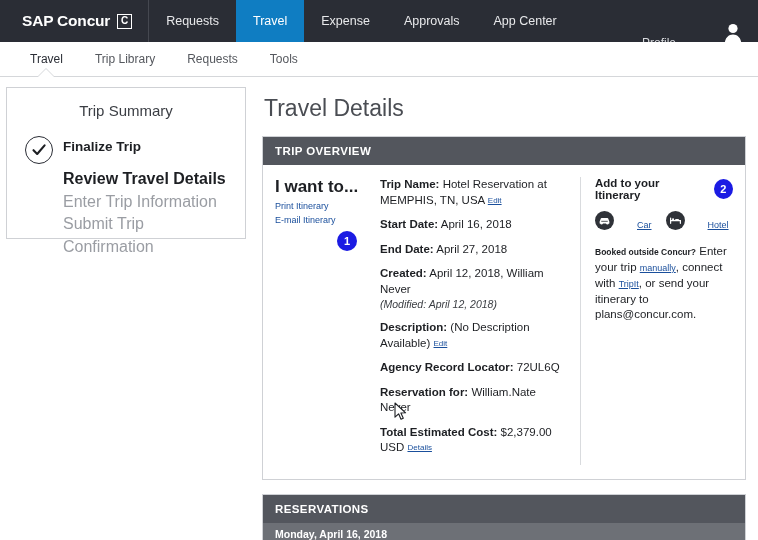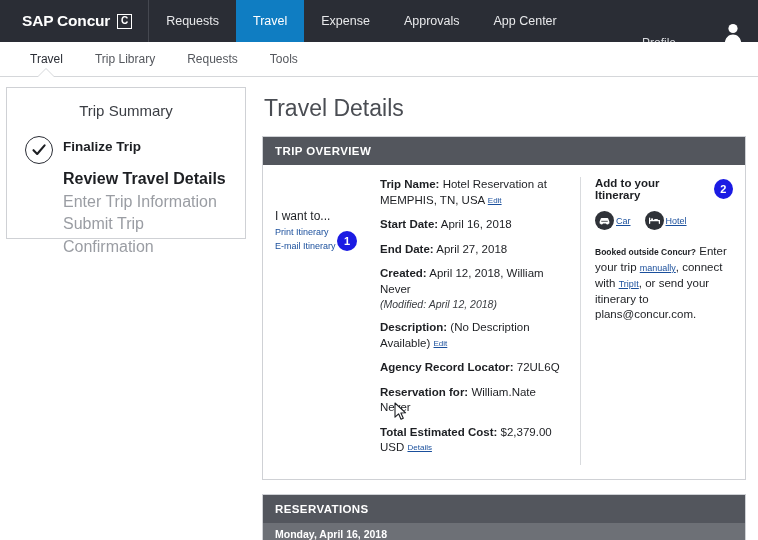--- a/index.html
+++ b/index.html
@@ -152,21 +152,21 @@
     color: #ffffff;
     font-size: 11.5px;
     font-weight: bold;
     letter-spacing: 0.4px;
     padding: 8px 12px;
   }
   .panel-body { padding: 12px 12px 14px 12px; display: flex; }
 
   
   .col-want { width: 105px; flex: 0 0 auto; position: relative; }
-  .want-title { font-size: 12px; font-weight: normal; color: #1d1f23; margin-bottom: 3px; margin-top: 32px; }
+  .want-title { font-size: 17px; font-weight: bold; color: #1d1f23; margin-bottom: 3px; }
   .want-link {
     display: block;
     font-size: 9px;
     color: #1a4f9c;
     line-height: 1.55;
     cursor: pointer;
   }
 
   .badge {
     width: 20px; height: 20px;
@@ -193,21 +193,21 @@
     color: #1a4f9c;
     text-decoration: underline;
     cursor: pointer;
     vertical-align: 1px;
   }
 
   .col-add { width: 152px; flex: 0 0 auto; padding-left: 14px; }
   .add-head { display: flex; align-items: center; gap: 10px; margin-bottom: 10px; }
   .add-title { font-size: 11.5px; font-weight: bold; color: #1d1f23; }
   .add-icons { display: flex; gap: 14px; align-items: center; margin-bottom: 14px; }
-  .add-opt { display: flex; align-items: center; gap: 2px; }
+  .add-opt { display: flex; align-items: flex-end; gap: 23px; }
   .circle-icon {
     width: 19px; height: 19px;
     border-radius: 50%;
     background: #2f3238;
     display: flex; align-items: center; justify-content: center;
   }
   .opt-link { font-size: 9px; color: #1a4f9c; text-decoration: underline; cursor: pointer; }
   .outside-text { font-size: 11.5px; color: #1d1f23; line-height: 1.38; }
   .outside-text .small-bold { font-size: 8.5px; font-weight: bold; }
   .inline-link { color: #1a4f9c; text-decoration: underline; font-size: 9px; cursor: pointer; }

